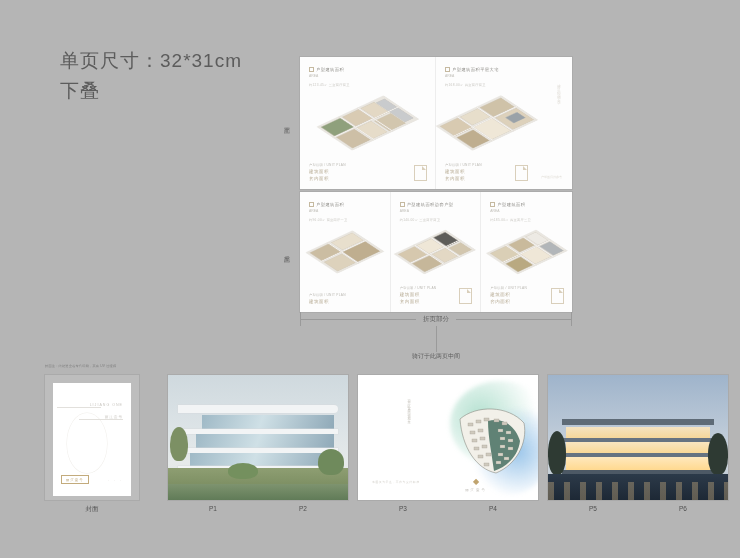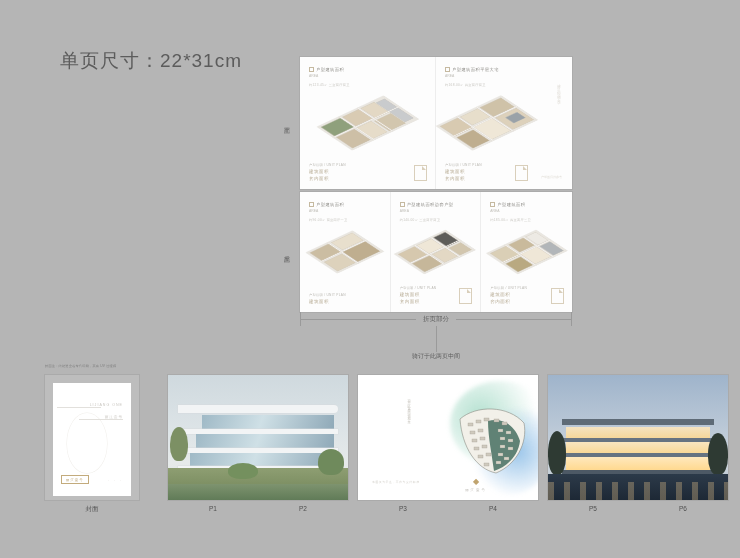--- a/index.html
+++ b/index.html
@@ -119,21 +119,22 @@
   .sp-logo .nm{font-size:3.4px;color:#b9b6af;letter-spacing:2px;margin-top:2px;}
   .sp-note{position:absolute;left:14px;bottom:16px;font-size:2.8px;
     color:#d3d0ca;letter-spacing:.6px;}
 </style>
 </head>
 <body>
 
 <div class="stage">
 
   <div id="title-block">
-    <div class="t-line">单页尺寸：22*31cm</div>
+    <div class="t-line">单页尺寸：32*31cm</div>
+    <div class="t-line">下叠</div>
   </div>
 
   <div class="spread" id="spread-front">
     <div class="side-label">正面</div>
 
     <div class="page-cell" style="left:0;width:50%;">
       <div class="plan-head">
         <span class="sq"></span><span>户型建筑面积</span>
       </div>
       <div class="plan-sub">AREA</div>

